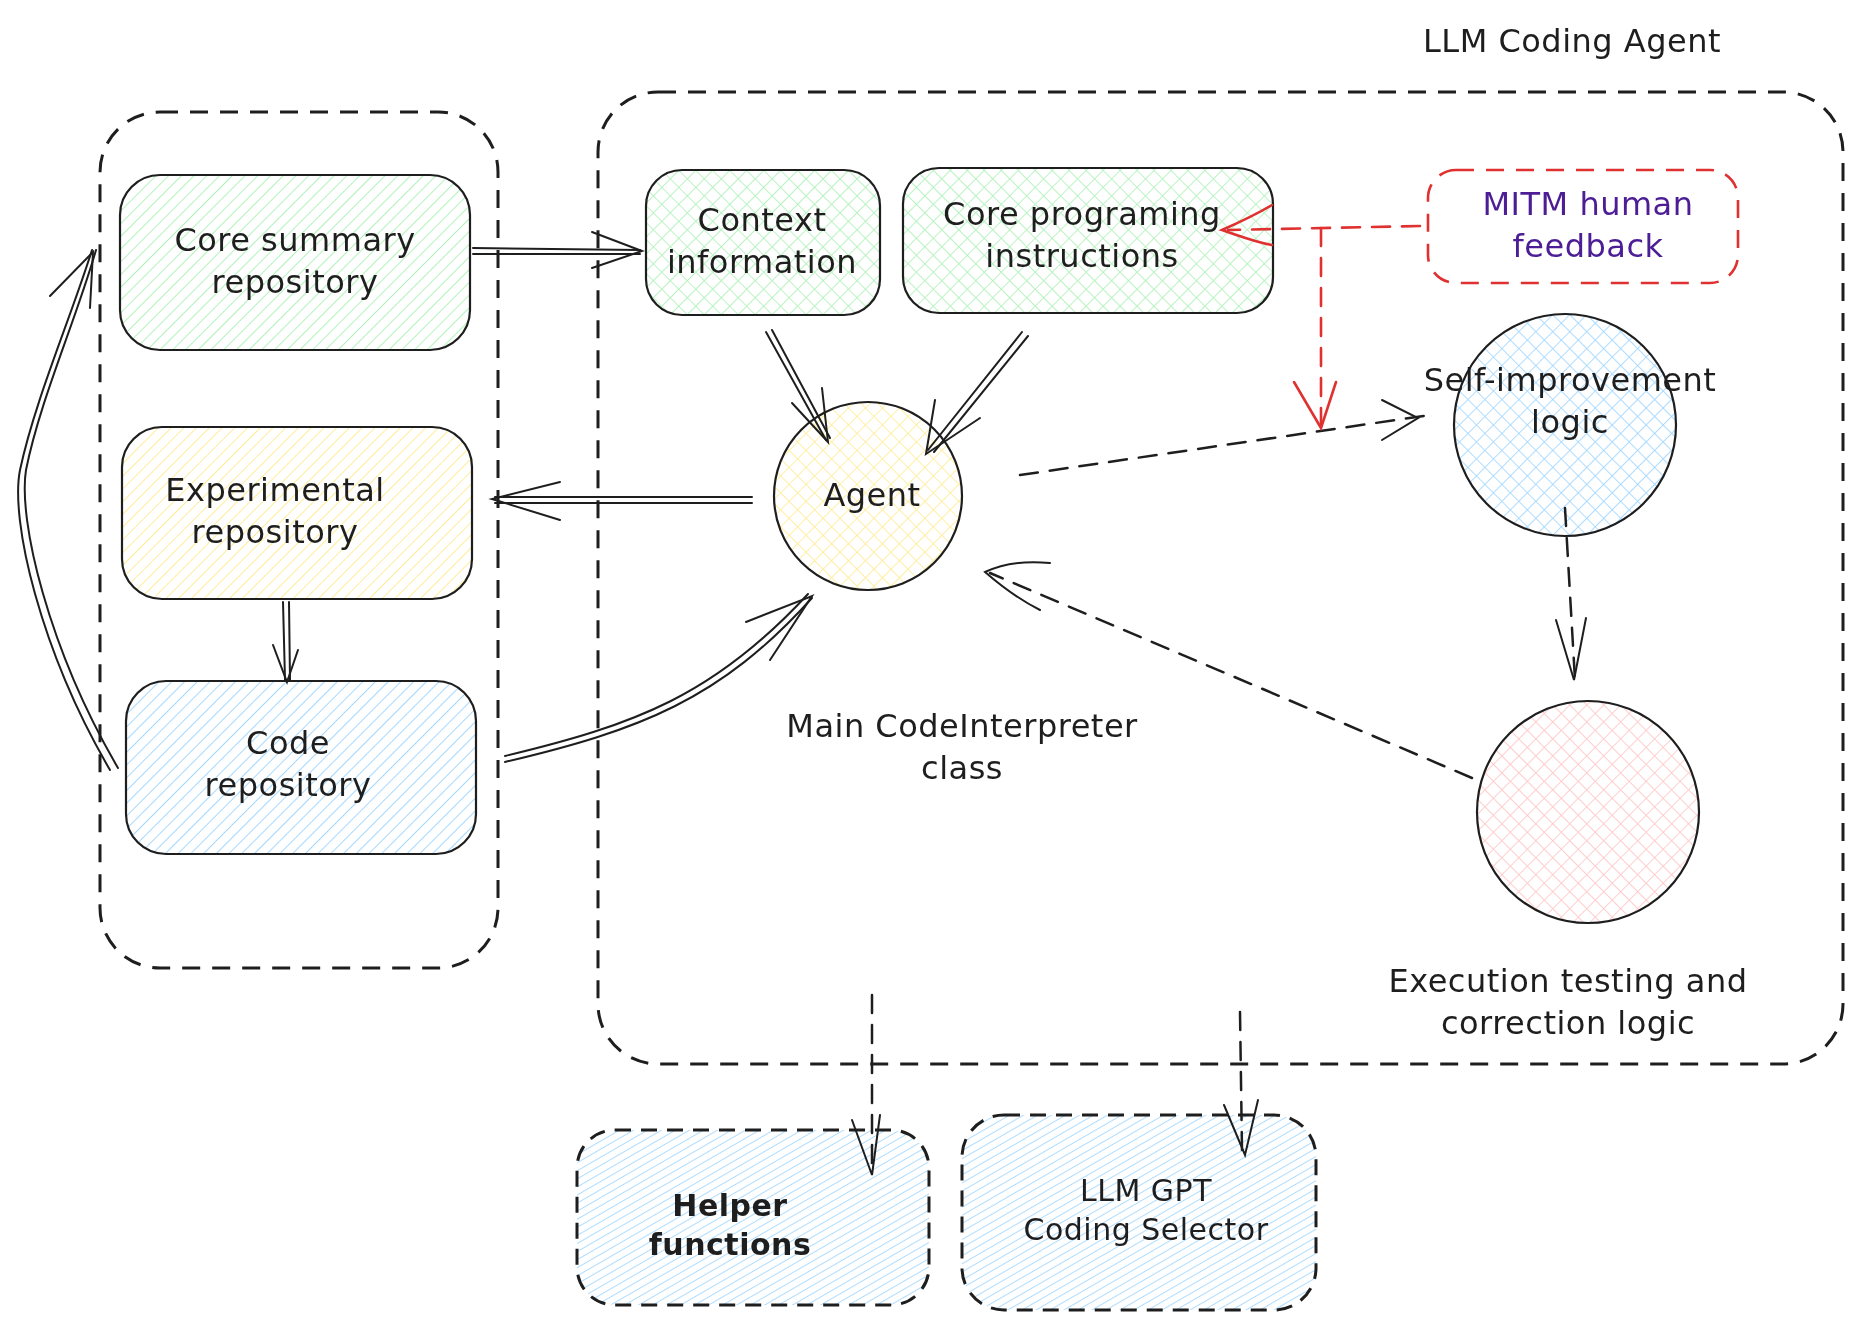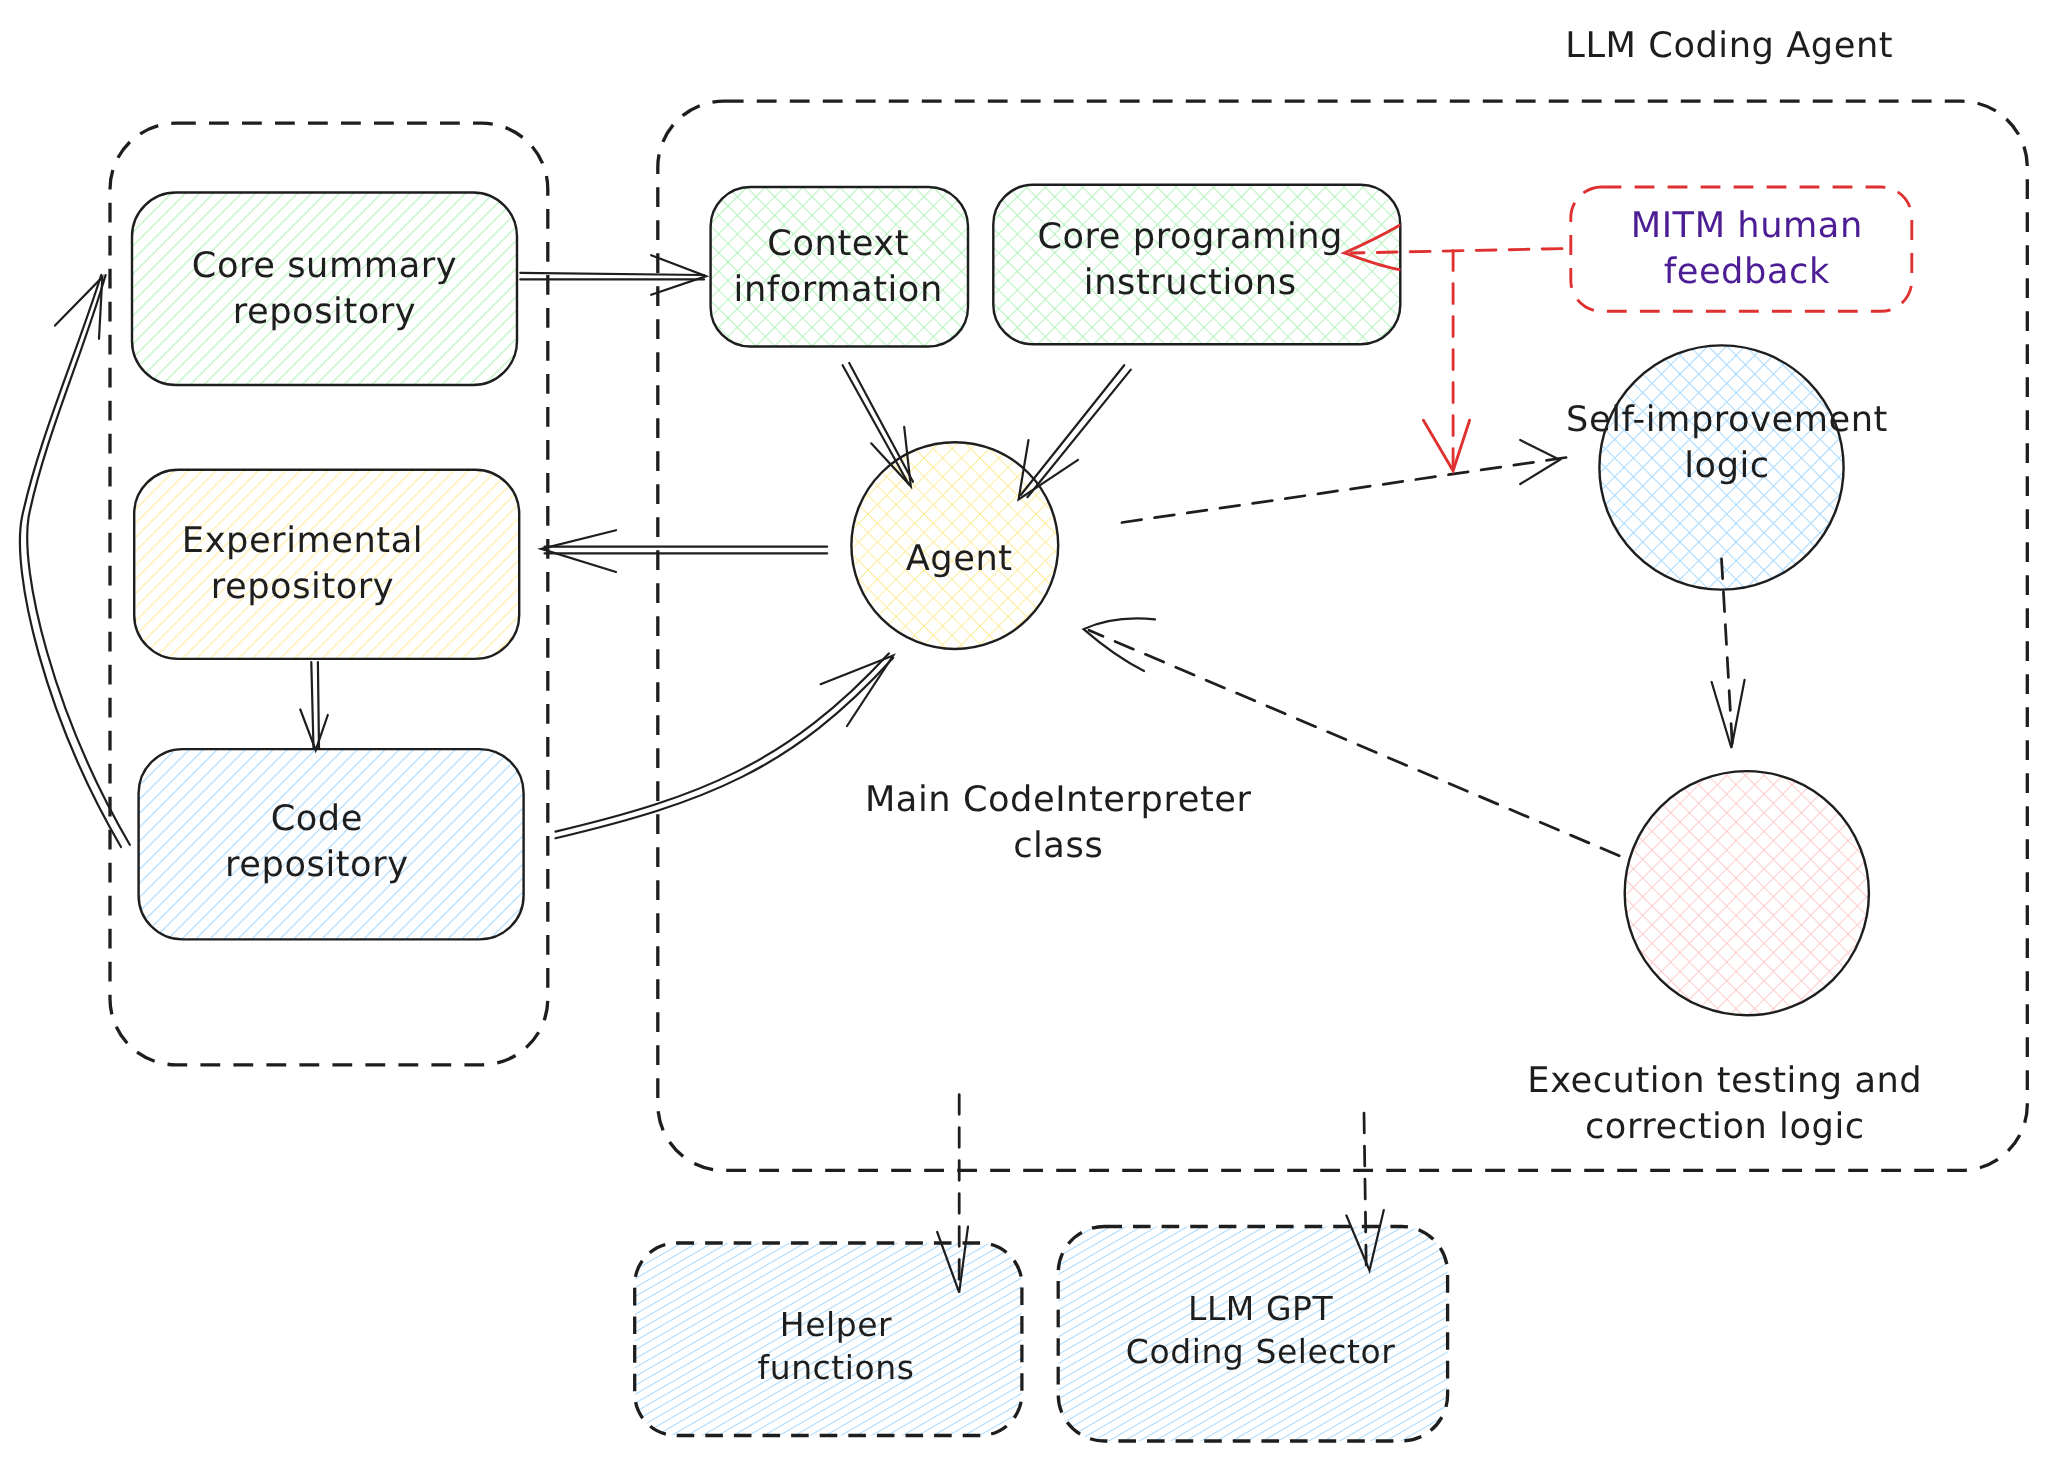--- a/index.html
+++ b/index.html
@@ -174,25 +174,25 @@
 repository</div>
 
 <div class="lbl lbl-md" style="left:762px; top:242px;">Context
 information</div>
 <div class="lbl lbl-md" style="left:1082px; top:236px;">Core programing
 instructions</div>
 
 <div class="lbl lbl-md lbl-red" style="left:1588px; top:226px;">MITM human
 feedback</div>
 
-<div class="lbl lbl-md" style="left:872px; top:496px;margin-top:12px;">Agent</div>
+<div class="lbl lbl-md" style="left:872px; top:496px;">Agent</div>
 <div class="lbl lbl-md" style="left:1570px; top:402px;">Self-improvement
 logic</div>
 
 <div class="lbl lbl-lg" style="left:962px; top:748px;">Main CodeInterpreter
 class</div>
 <div class="lbl lbl-md" style="left:1568px; top:1003px;">Execution testing and
 correction logic</div>
 
-<div class="lbl lbl-sm" style="left:760px; top:1225px;">Helper
+<div class="lbl lbl-sm" style="left:730px; top:1225px;font-weight:bold;">Helper
 functions</div>
 <div class="lbl lbl-sm" style="left:1146px; top:1210px;">LLM GPT
 Coding Selector</div>
 
 </body></html>

